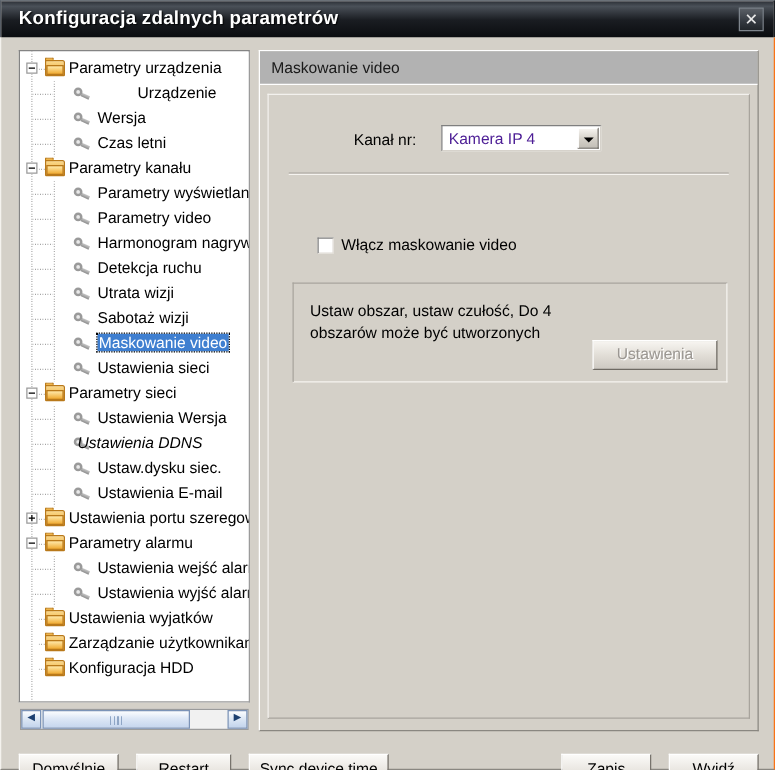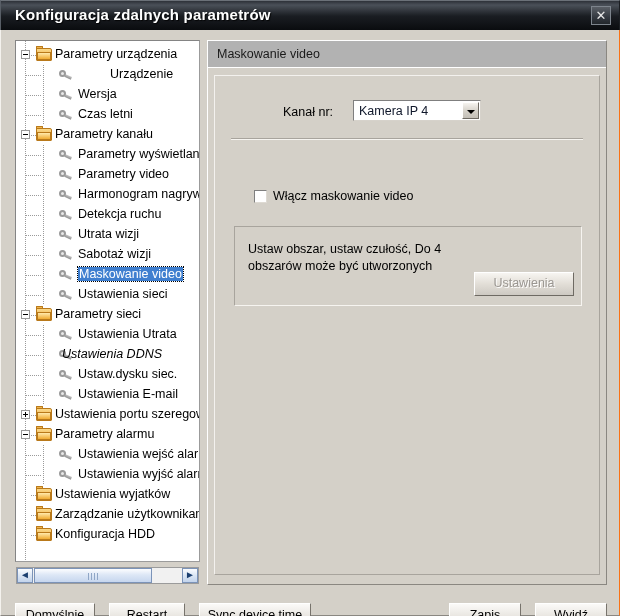--- a/index.html
+++ b/index.html
@@ -261,21 +261,21 @@
     width: 128px; height: 21px;
     background: #ffffff;
     border: 1px solid #7f7f7f;
     border-right-color: #d6d2cb;
     border-bottom-color: #d6d2cb;
     box-sizing: border-box;
     cursor: pointer;
   }
   .combo .val {
     position: absolute; left: 5px; top: 3px;
-    font-size: 12.5px; color: #0f172a; text-align: center;
+    font-size: 12.5px; color: #4c1d95; text-align: center;
   }
   .combo .btn {
     position: absolute; right: 1px; top: 1px;
     width: 17px; height: 17px;
     background: linear-gradient(to bottom, #f6f4f0, #d4d0c8 55%, #c3bfb7);
     border: 1px solid #ffffff;
     border-right-color: #6e6a63;
     border-bottom-color: #6e6a63;
     box-sizing: border-box;
   }
@@ -522,21 +522,21 @@
               <div class="front"></div>
             </div>
             <div class="lbl" style="left: 39px;">Parametry sieci</div>
           </div>
           <div class="tnode">
             <div class="hline" style="left: 10px; top: 10px; width: 16px;"></div>
             <div class="ico-wrench" style="left: 43px;">
               <div class="shaft"></div>
               <div class="head"></div>
             </div>
-            <div class="lbl" style="left: 62px;">Ustawienia Utrata</div>
+            <div class="lbl" style="left: 62px;">Ustawienia Wersja</div>
             <div class="vline" style="left: 27px; top: 0px; height: 20px;"></div>
           </div>
           <div class="tnode">
             <div class="hline" style="left: 10px; top: 10px; width: 16px;"></div>
             <div class="ico-wrench" style="left: 43px;">
               <div class="shaft"></div>
               <div class="head"></div>
             </div>
             <div class="lbl" style="left: 46px; font-style: italic;">Ustawienia DDNS</div>
             <div class="vline" style="left: 27px; top: 0px; height: 20px;"></div>

